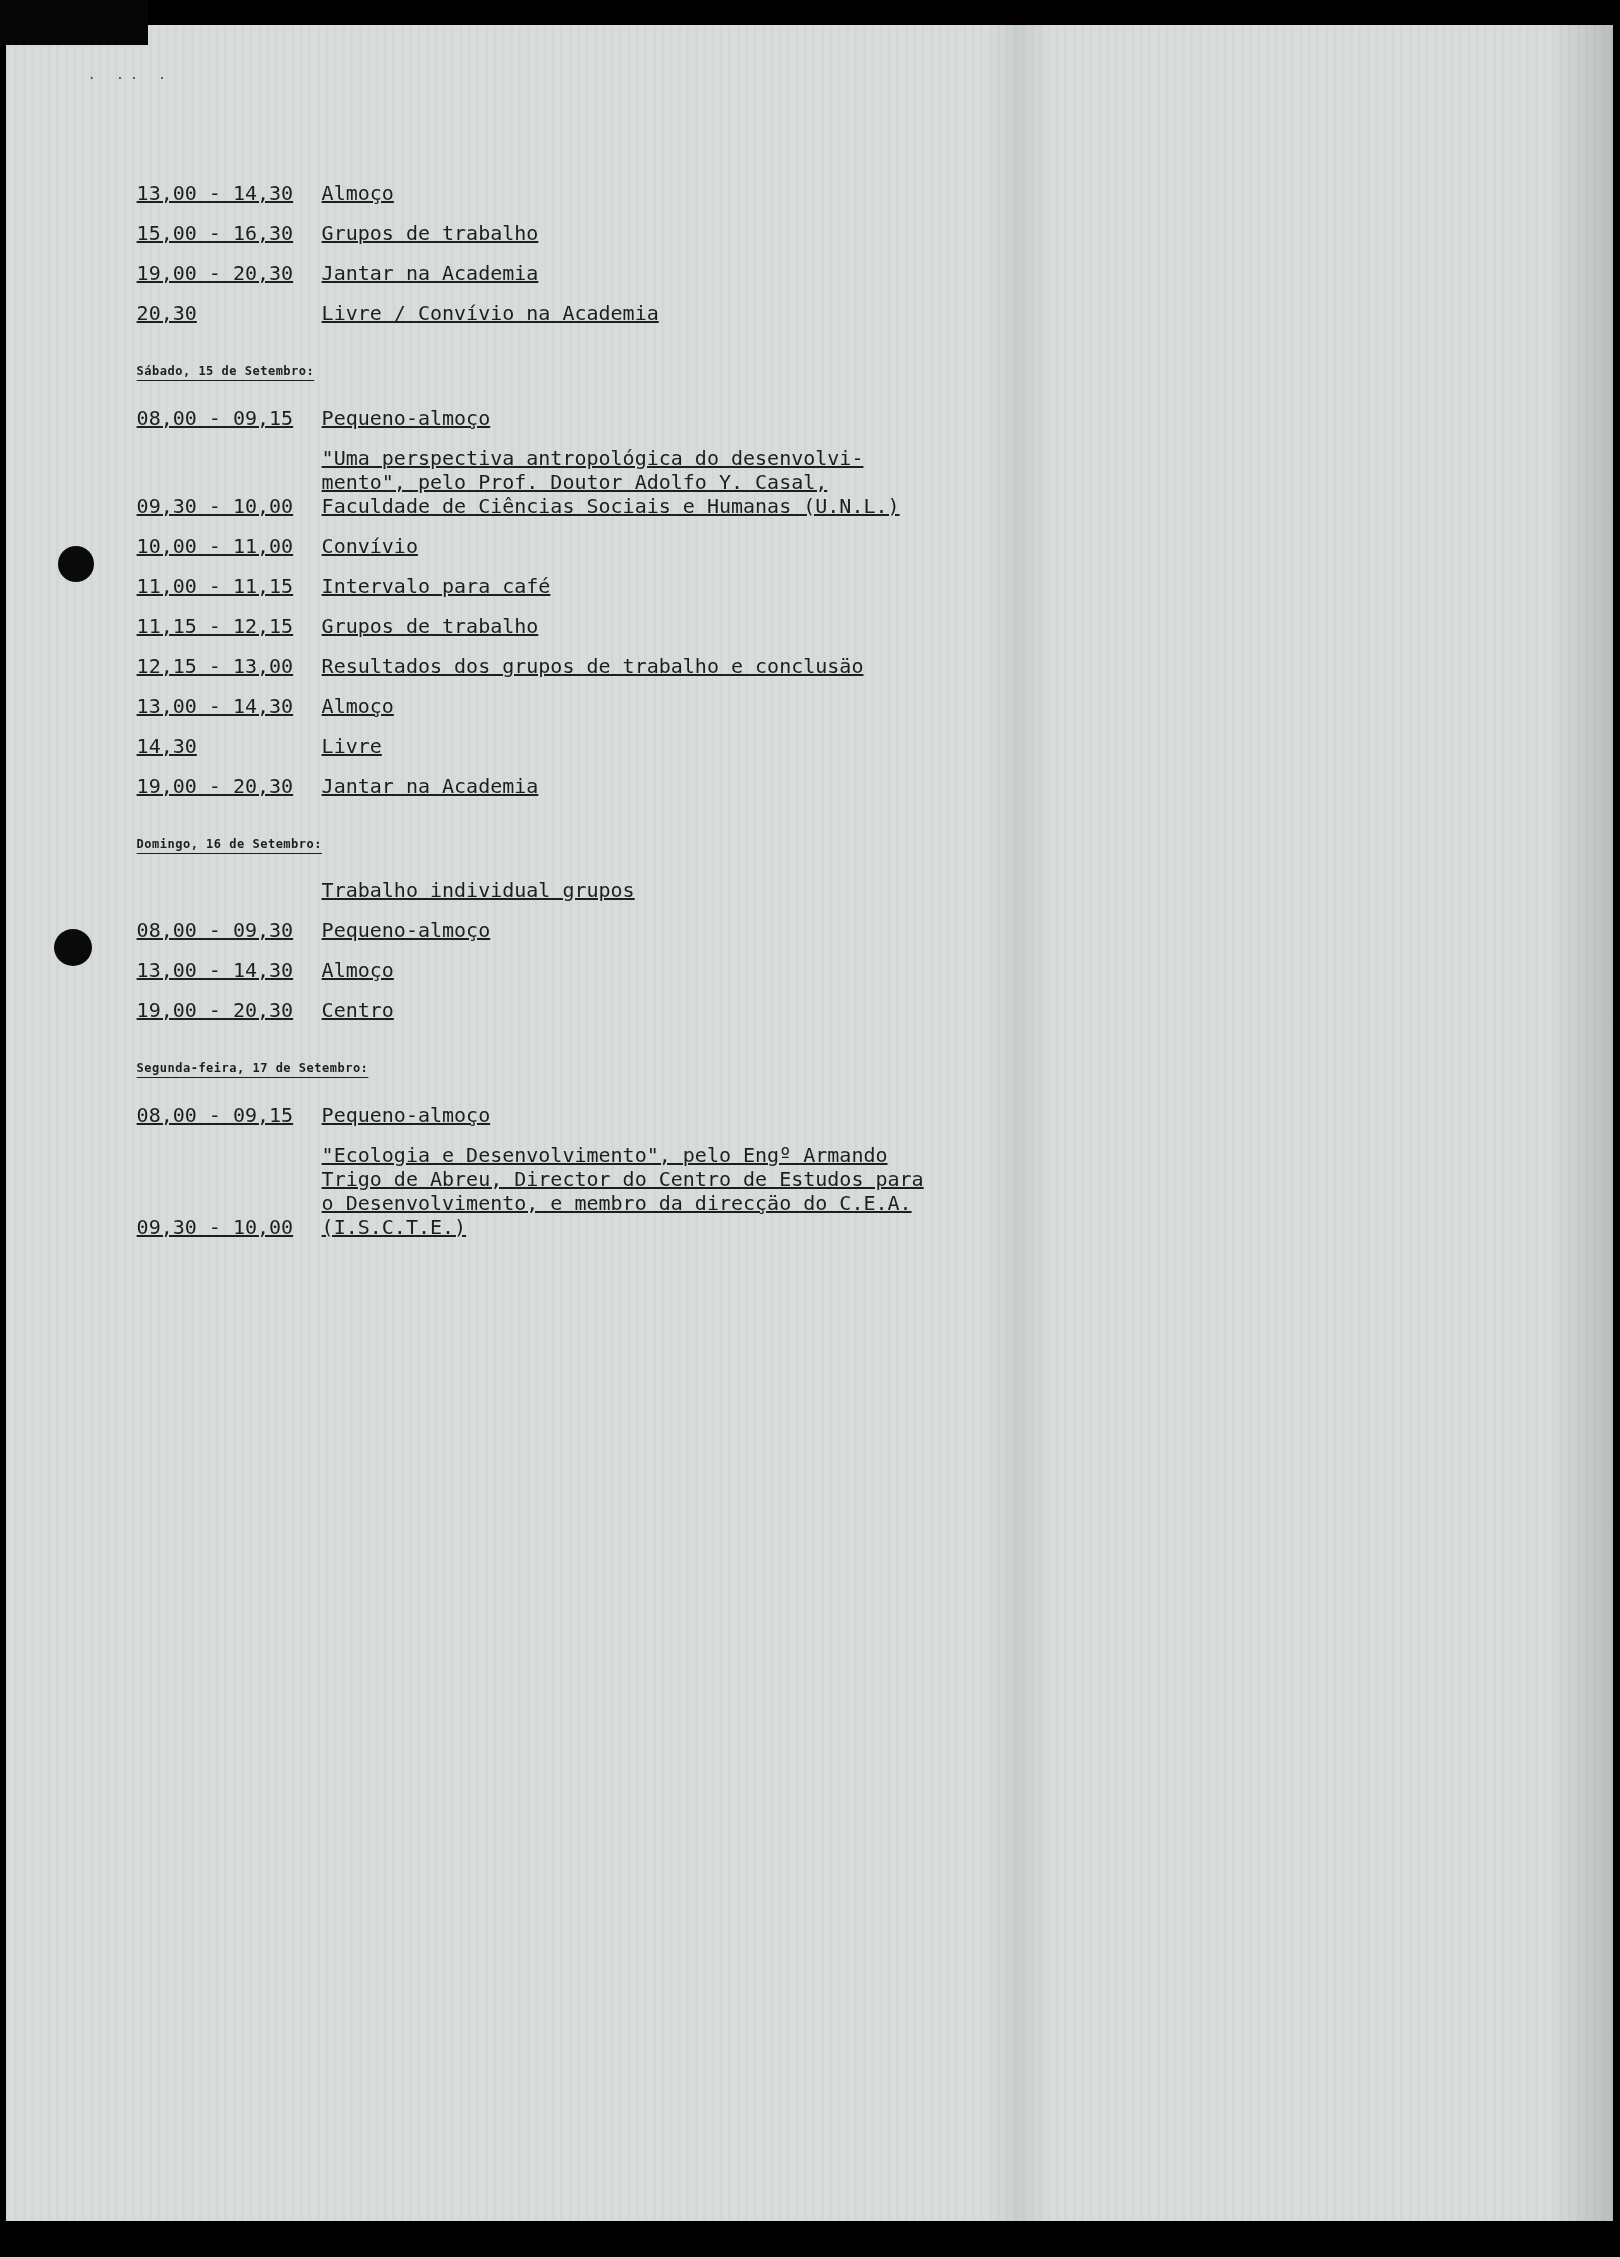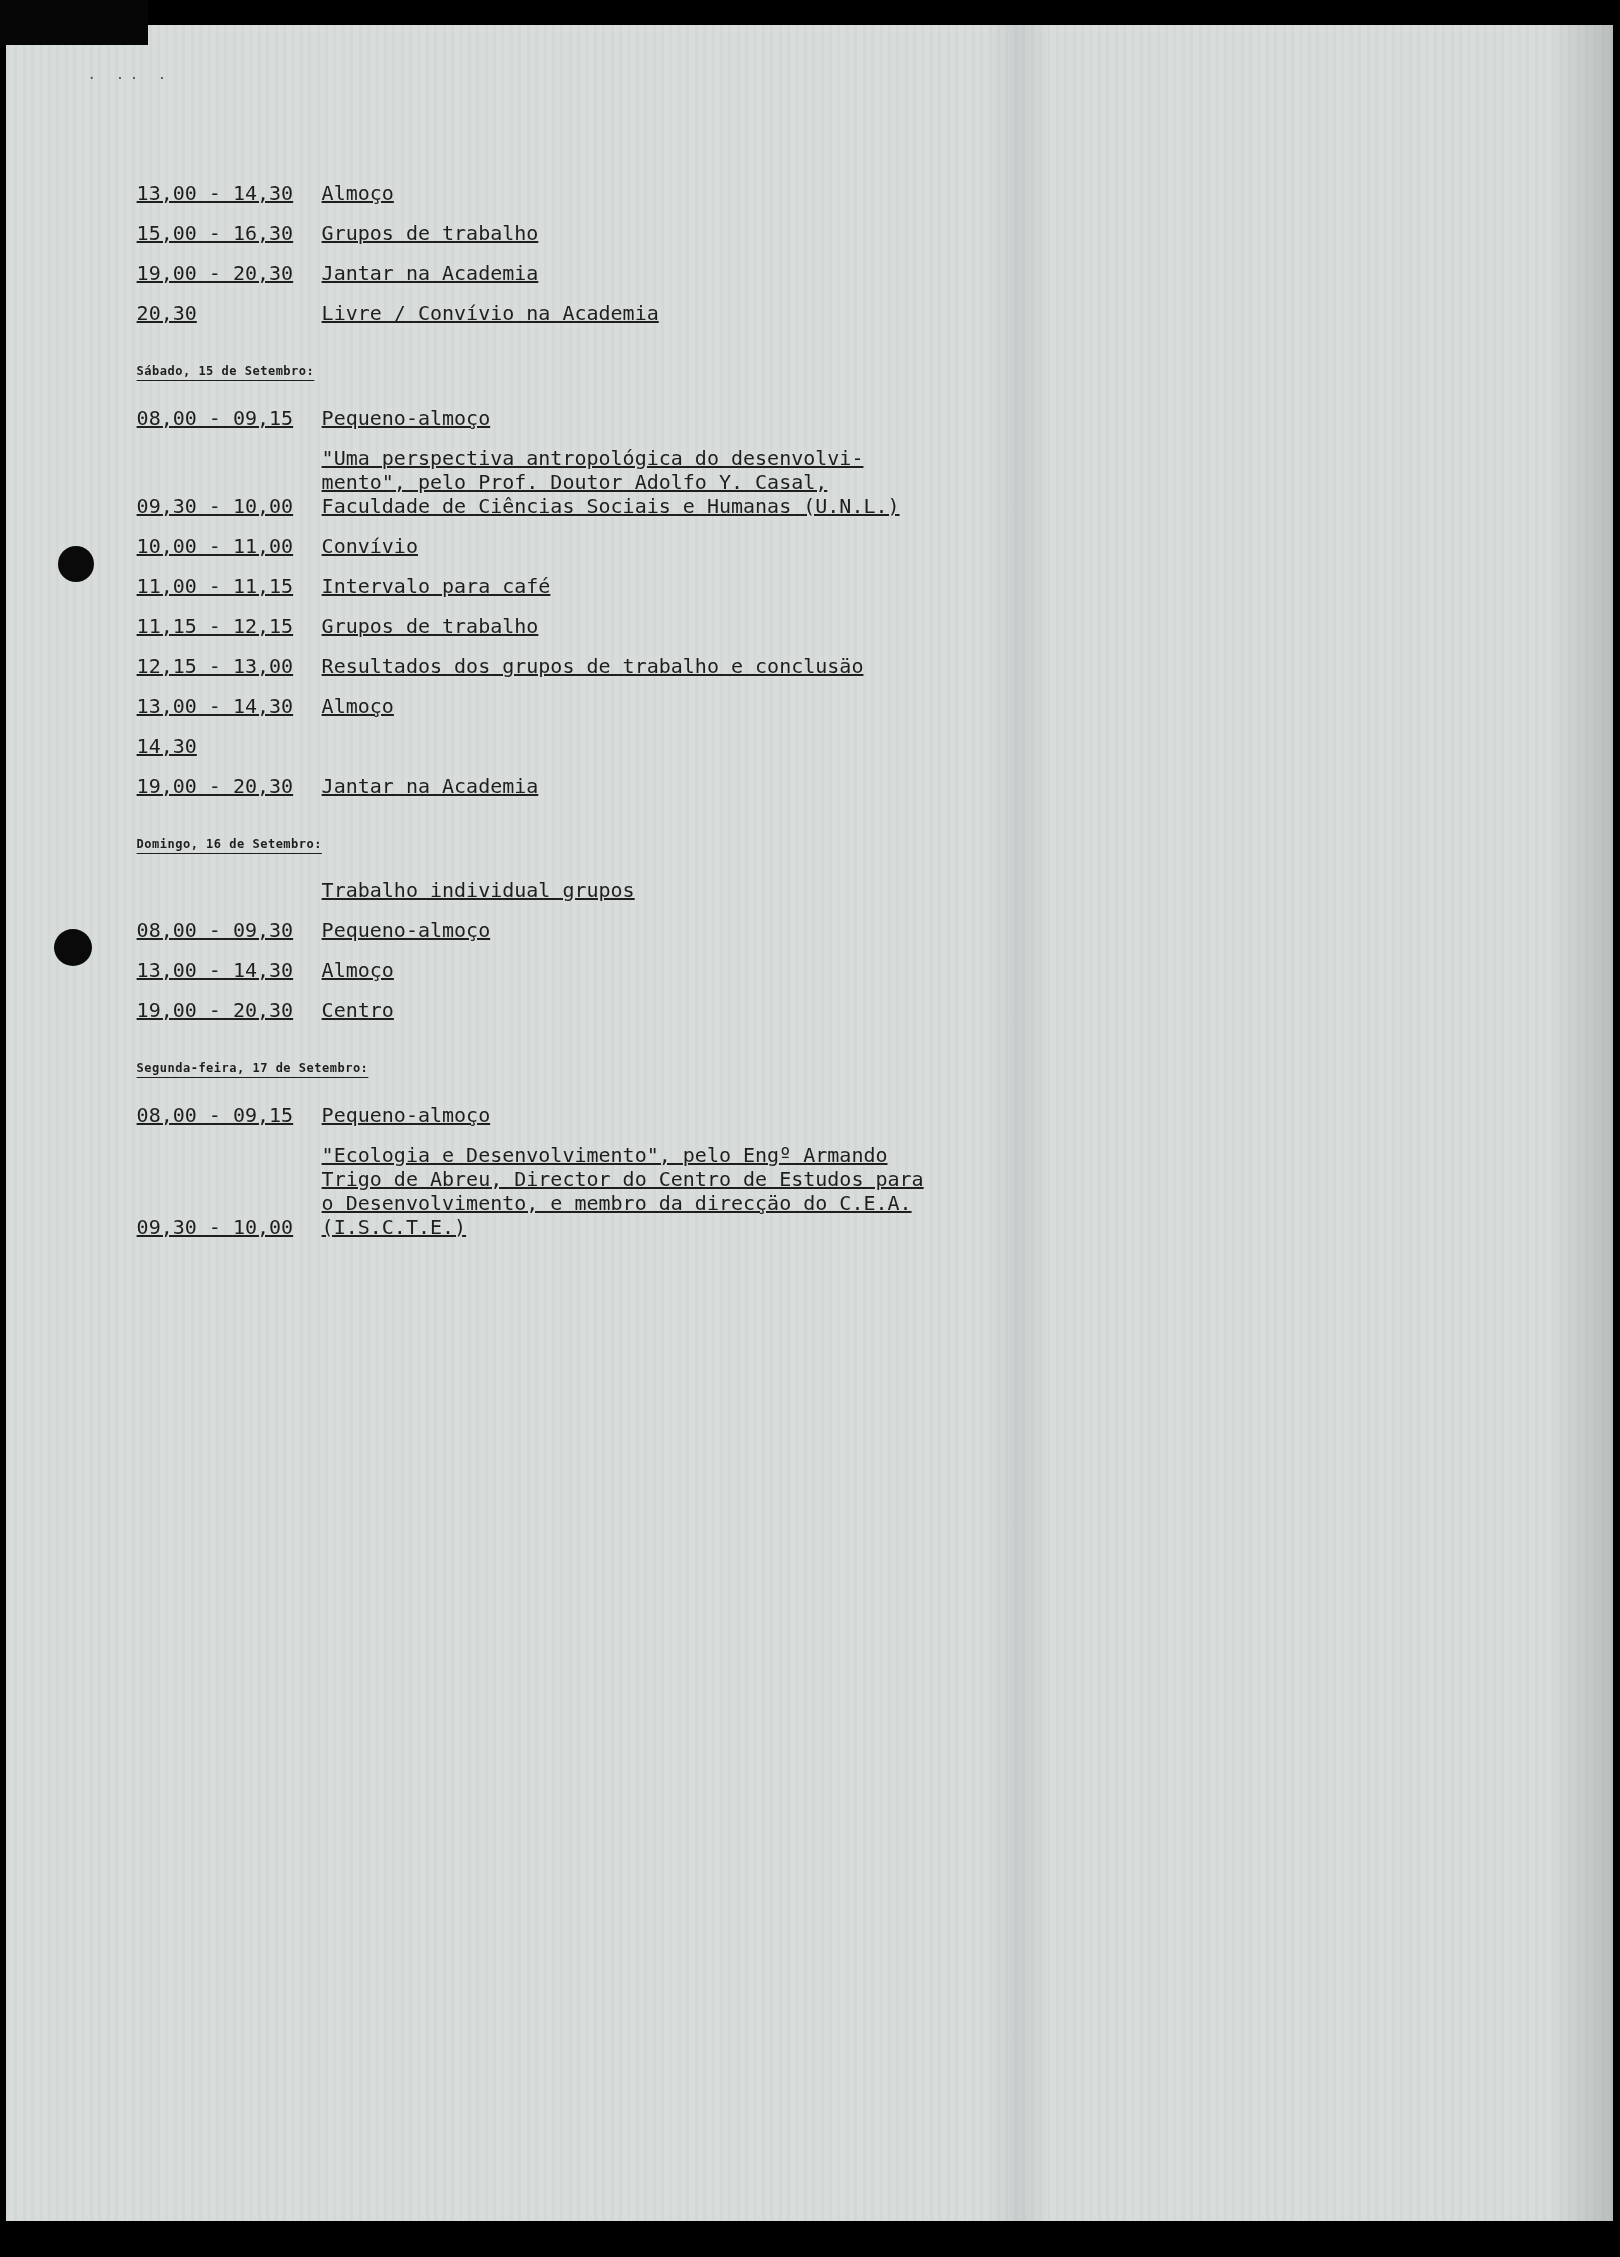--- a/index.html
+++ b/index.html
@@ -153,20 +153,21 @@
       <div class="row">
         <span class="time">12,15 - 13,00</span>
         <span class="desc">Resultados dos grupos de trabalho e conclusäo</span>
       </div>
       <div class="row">
         <span class="time">13,00 - 14,30</span>
         <span class="desc">Almoço</span>
       </div>
       <div class="row">
         <span class="time">14,30</span>
+        <span class="desc">Livre</span>
       </div>
       <div class="row">
         <span class="time">19,00 - 20,30</span>
         <span class="desc">Jantar na Academia</span>
       </div>
     </div>
 
     <div class="section">
       <div class="day-heading">Domingo, 16 de Setembro:</div>
       <div class="row">

